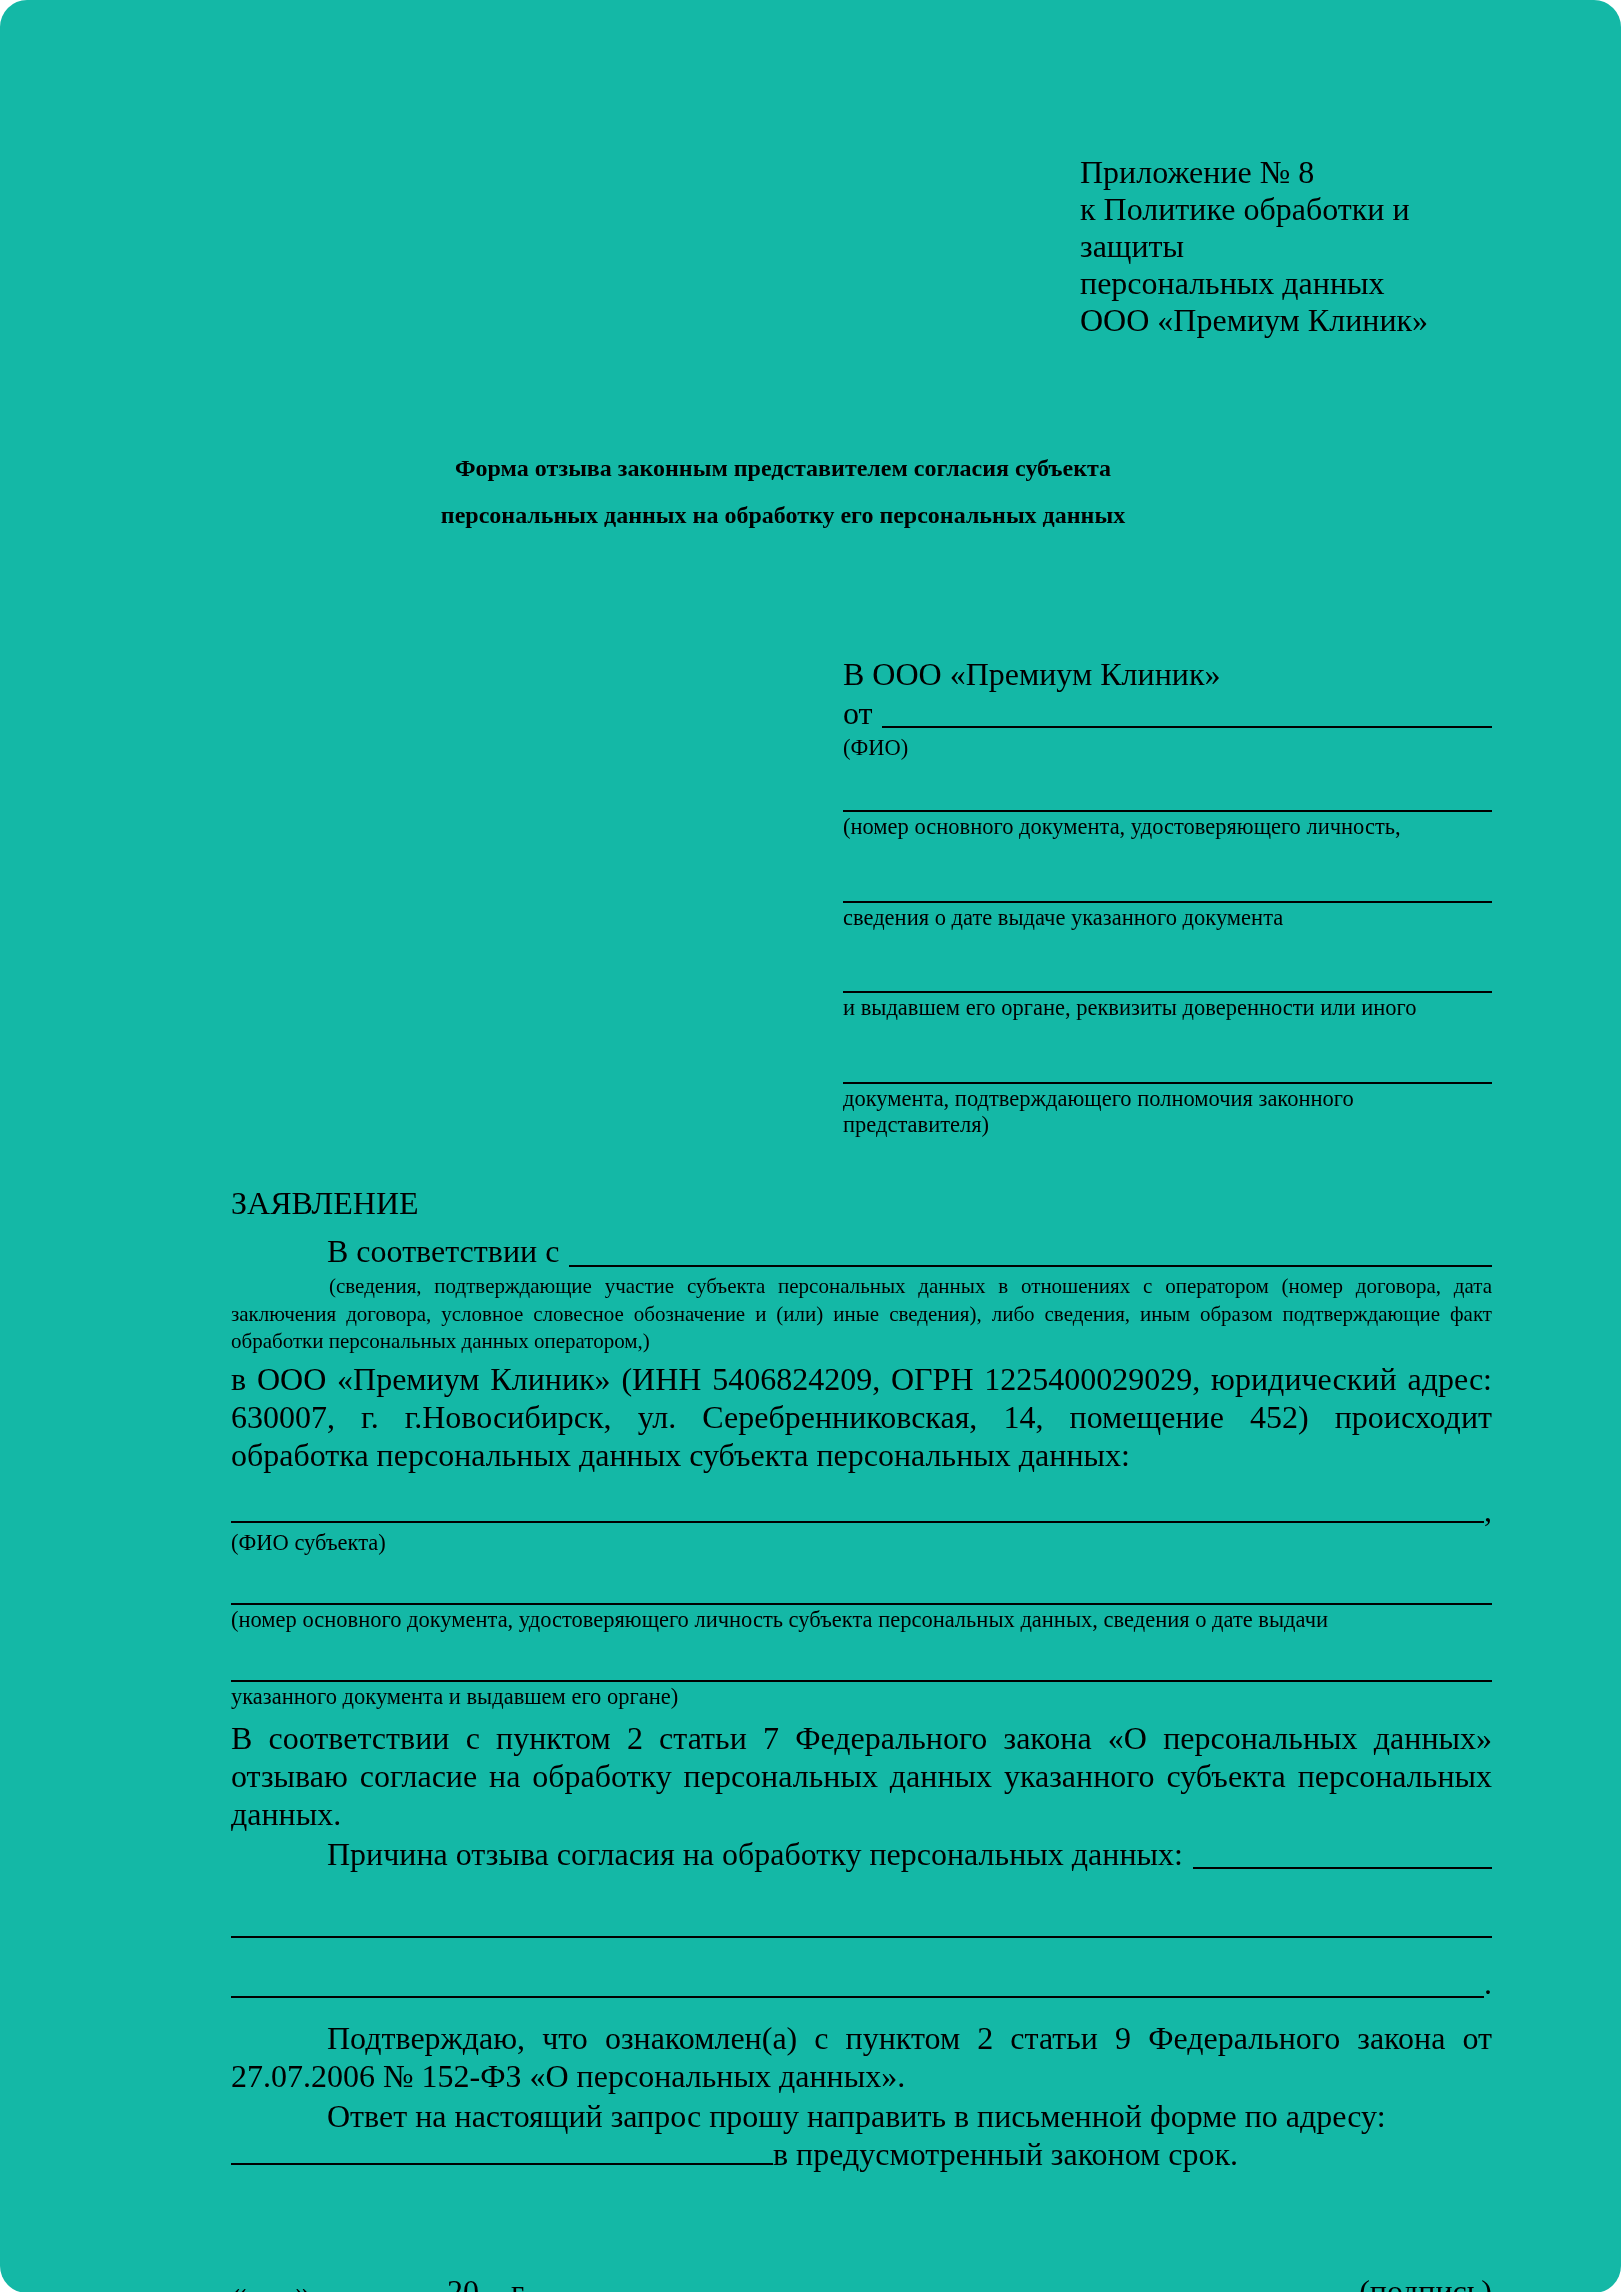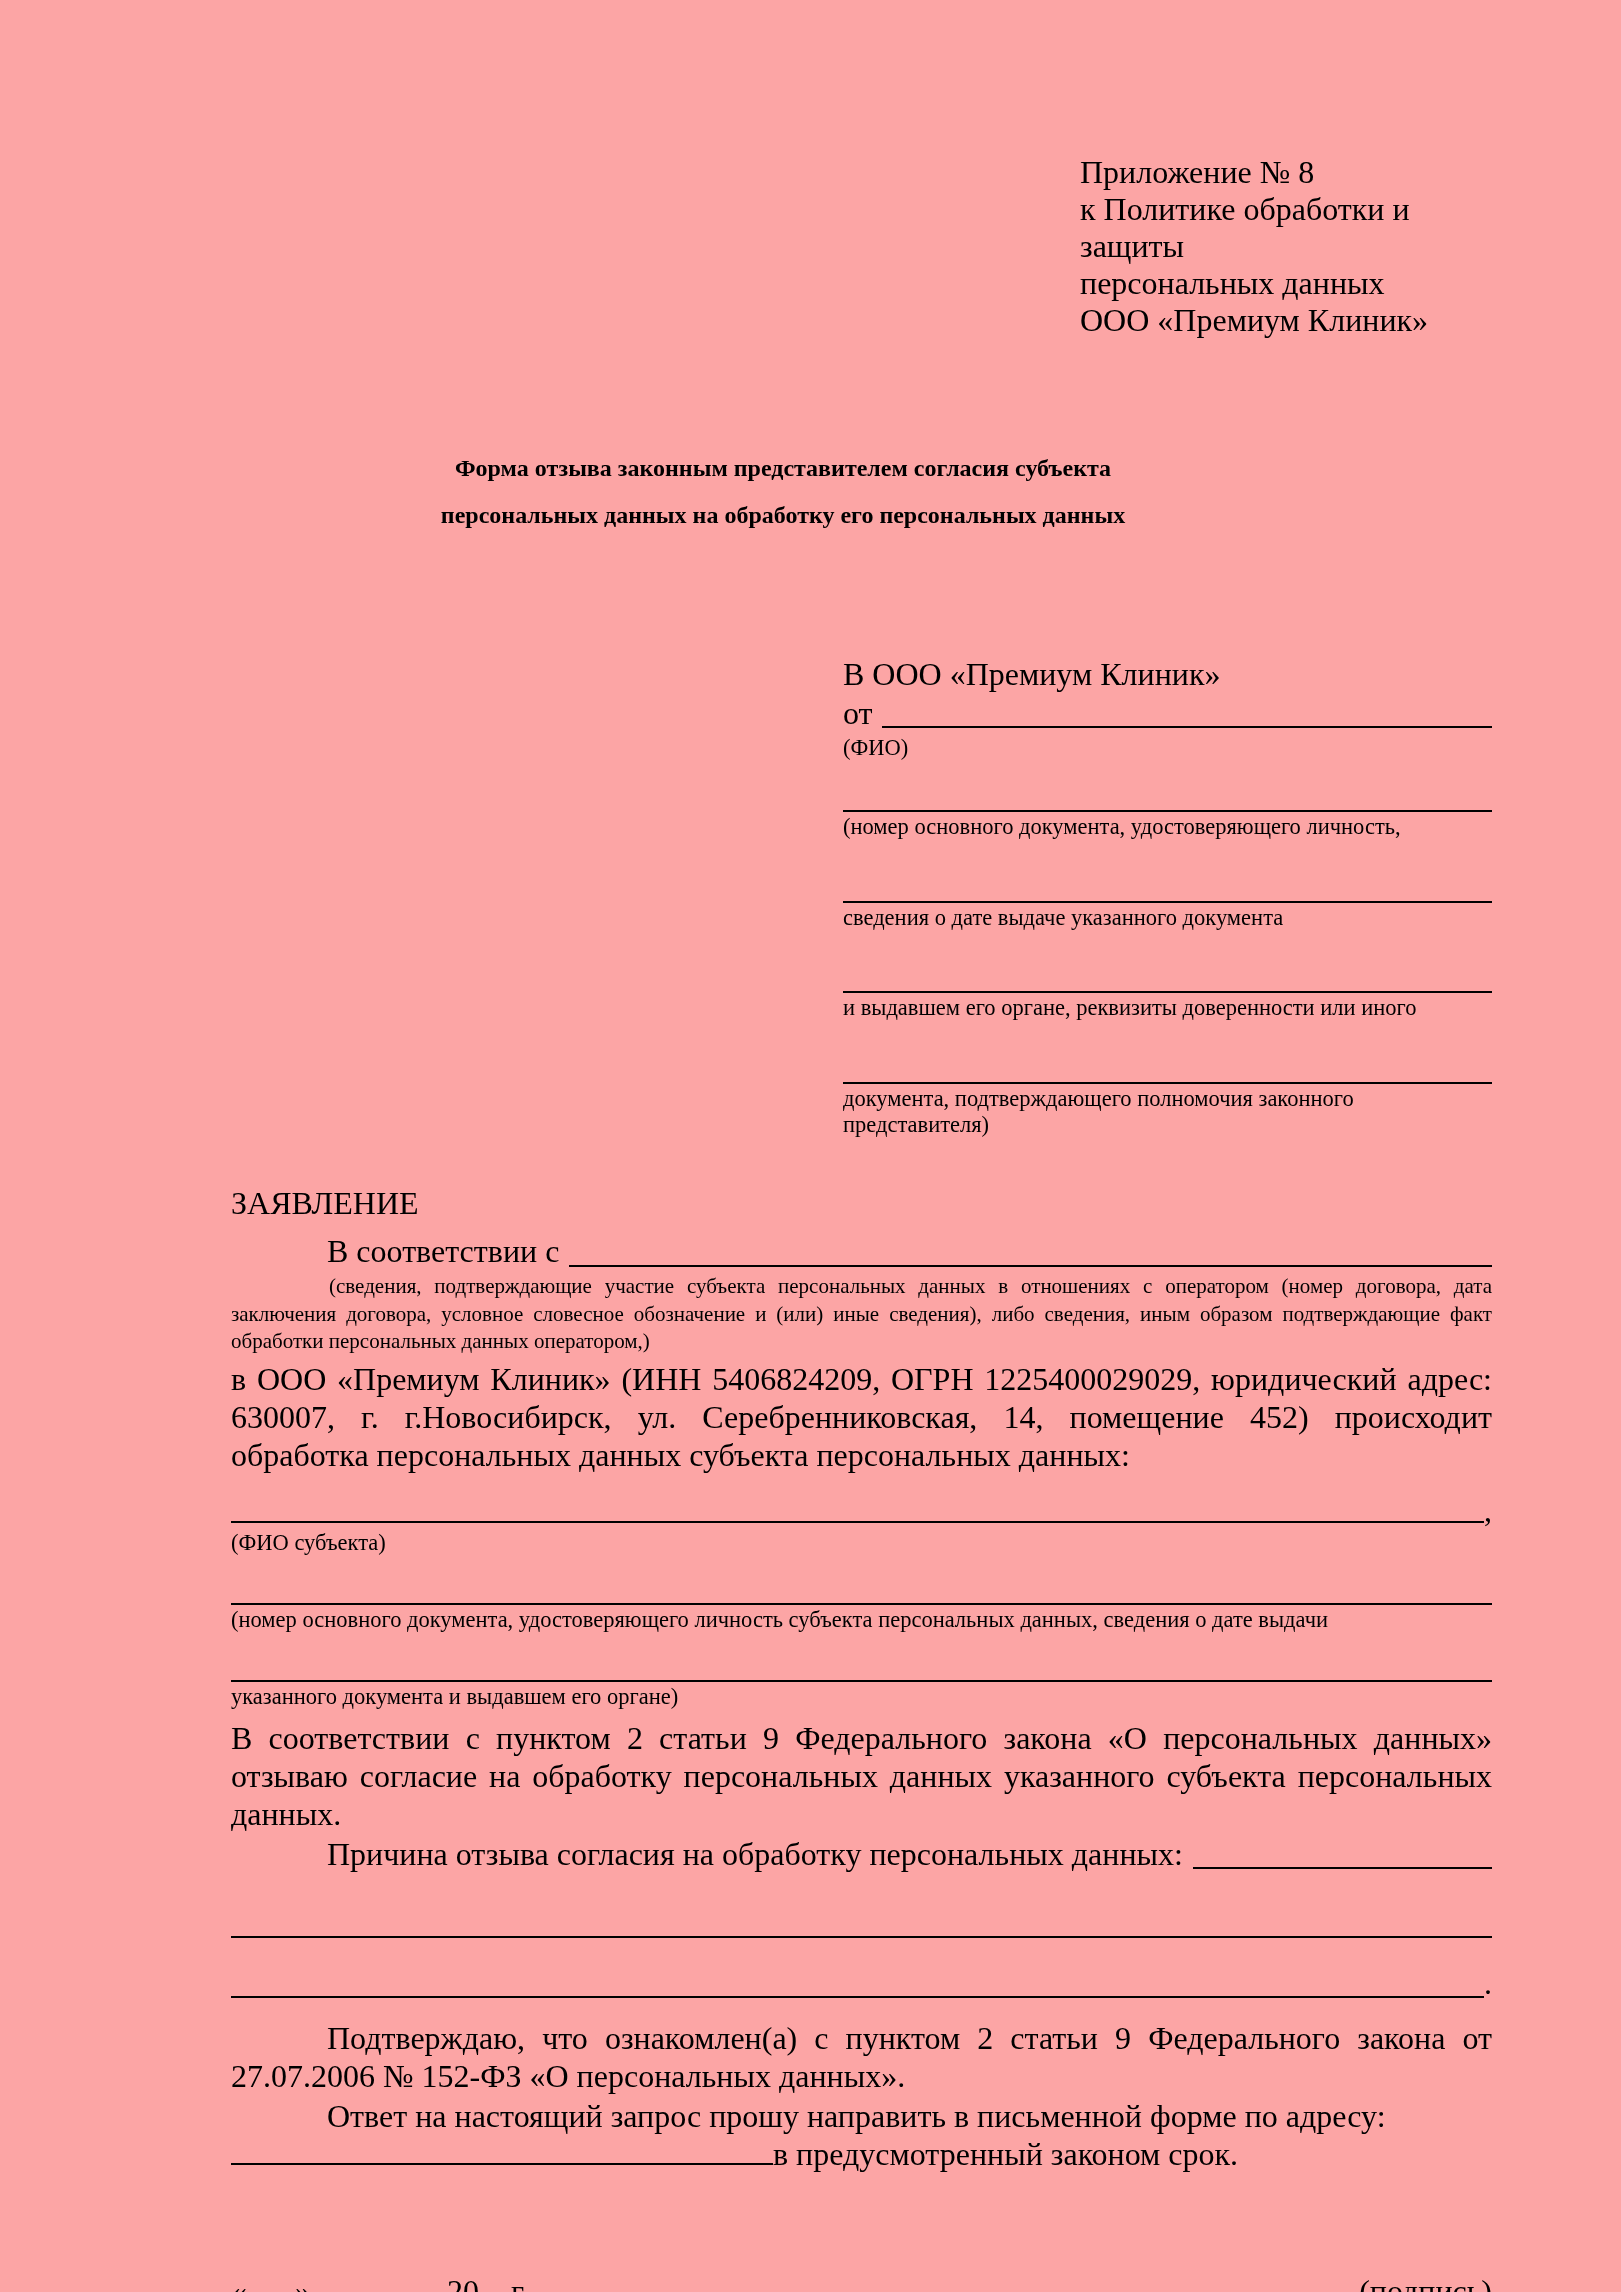--- a/index.html
+++ b/index.html
@@ -1,21 +1,21 @@
 <!DOCTYPE html>
 <html><head>
 <meta charset="utf-8">
 <style>
   * { margin:0; padding:0; box-sizing:border-box; }
   html, body { background:#ffffff; }
   .page {
     width:1621px; height:2293px;
-    background:#fca5a5; color:#000;
+    background:#14b8a6; color:#000;
     font-family:"Liberation Serif","DejaVu Serif",serif;
-    font-size:32px; position:relative; overflow:hidden;
+    font-size:32px; position:relative; overflow:hidden;border-radius:27px;
   }
   .content { padding:154px 129px 0 231px; }
 
   .appendix { margin-left:849px; line-height:37px; }
 
   .title-block { margin-top:106px; margin-right:157px; text-align:center;
                  font-weight:bold; font-size:24px; line-height:47px; }
 
   .addr { margin-left:612px; margin-top:116px; }
   .addr-to { line-height:39px; }
@@ -124,21 +124,21 @@
       <span class="endchar">,</span>
     </div>
     <div class="caption">(ФИО субъекта)</div>
 
     <div class="blankline full-line"></div>
     <div class="caption">(номер основного документа, удостоверяющего личность субъекта персональных данных, сведения о дате выдачи</div>
 
     <div class="blankline full-line"></div>
     <div class="caption">указанного документа и выдавшем его органе)</div>
 
-    <div class="para withdraw">В соответствии с пунктом 2 статьи 9 Федерального закона «О персональных данных» отзываю согласие на обработку персональных данных указанного субъекта персональных данных.</div>
+    <div class="para withdraw">В соответствии с пунктом 2 статьи 7 Федерального закона «О персональных данных» отзываю согласие на обработку персональных данных указанного субъекта персональных данных.</div>
 
     <div class="fieldrow reason-row">
       <span class="label">Причина отзыва согласия на обработку персональных данных:</span>
       <span class="fill"></span>
     </div>
 
     <div class="blankline reason-l1"></div>
     <div class="fieldrow reason-l2">
       <span class="fill"></span>
       <span class="endchar">.</span>

